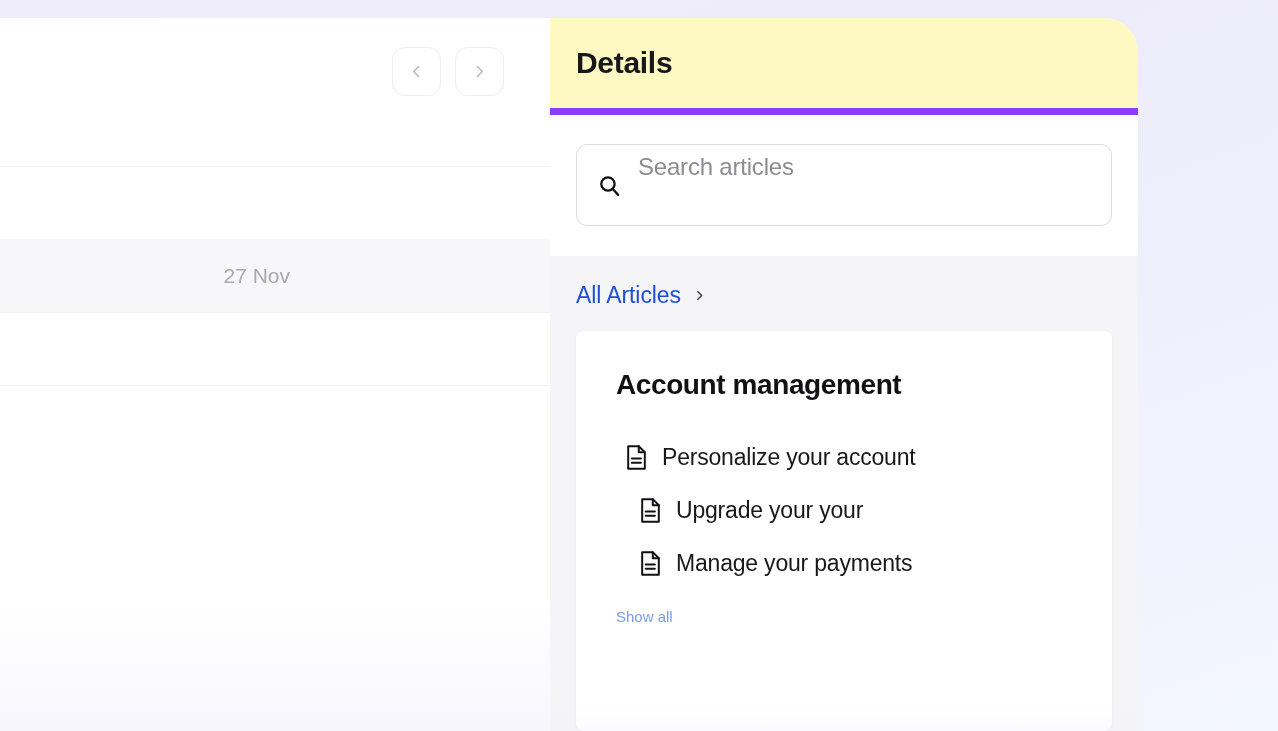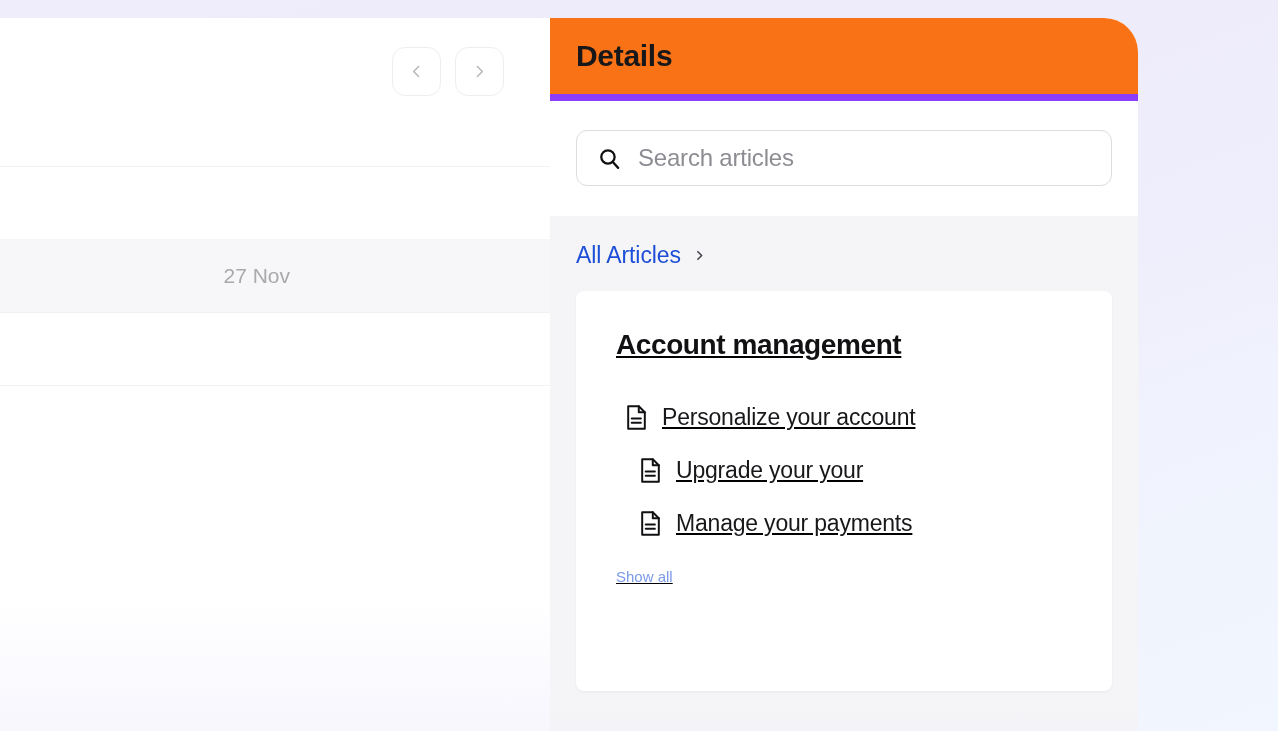--- a/index.html
+++ b/index.html
@@ -110,47 +110,47 @@
   
   #widget {
     position:absolute;
     left:1150px; top:0;
     width:588px; height:760px;
     background:#f5f5f7;
     overflow:hidden;
   }
 
   #widget-header {
-    height:76px;
-    background:#f97316;
+    height:90px;
+    background:#fef9c3;
     display:flex; align-items:center;
     padding:0 26px;
   }
   #widget-title {
     font-size:30px;
     font-weight:700;
     color:#18181b;
     letter-spacing:-.3px;
   }
   #widget-accent {
     height:7px;
     background:#8b3dfa;
   }
 
   #widget-search-wrap {
     background:#ffffff;
     padding:29px 26px 30px 26px;
   }
   #widget-search {
-    height:56px;
+    height:82px;
     border:1px solid #dcdce1;
     border-radius:11px;
     background:#fff;
-    display:flex; align-items:center;
-    padding:1px 20px;
+    display:flex; 
+    padding:8px 20px;
     cursor:text;
   }
   #search-icon { flex:0 0 auto; display:flex; align-items:center; }
   #search-icon svg { display:block; }
   #search-placeholder {
     margin-left:16px;
     font-size:24px;
     color:#8c8c93;
     letter-spacing:-.2px;
   }
@@ -168,21 +168,20 @@
   #breadcrumb-chevron { margin-left:12px; display:flex; align-items:center; }
   #breadcrumb-chevron svg { display:block; }
 
   #article-card {
     margin:0 26px;
     background:#ffffff;
     border-radius:8px;
     padding:38px 0 0 0;
     min-height:400px;
     box-shadow:0 1px 3px rgba(20,20,40,.05);
-    text-decoration:underline;
   }
   #card-heading {
     font-size:28px;
     font-weight:700;
     color:#111114;
     letter-spacing:-.4px;
     padding:0 0 0 40px;
   }
   #article-list { margin-top:30px; }
   .article-item {

